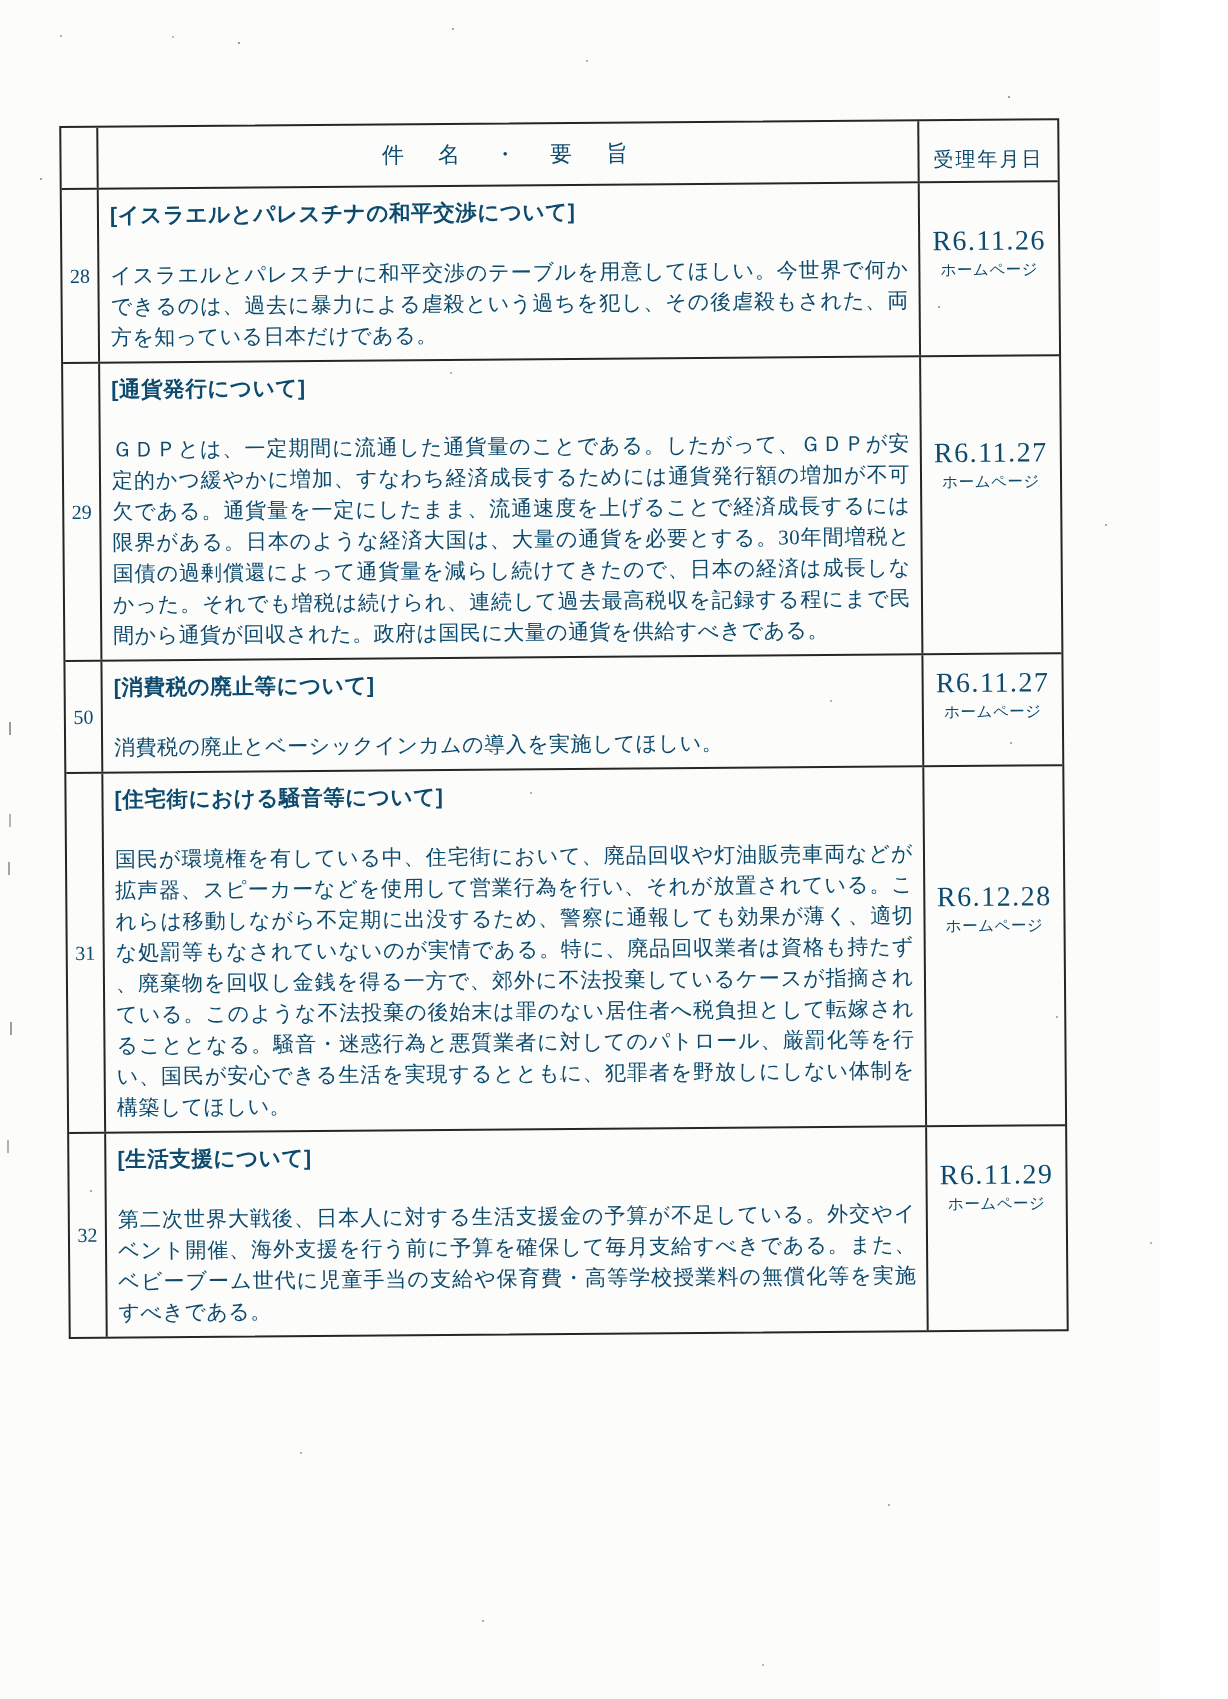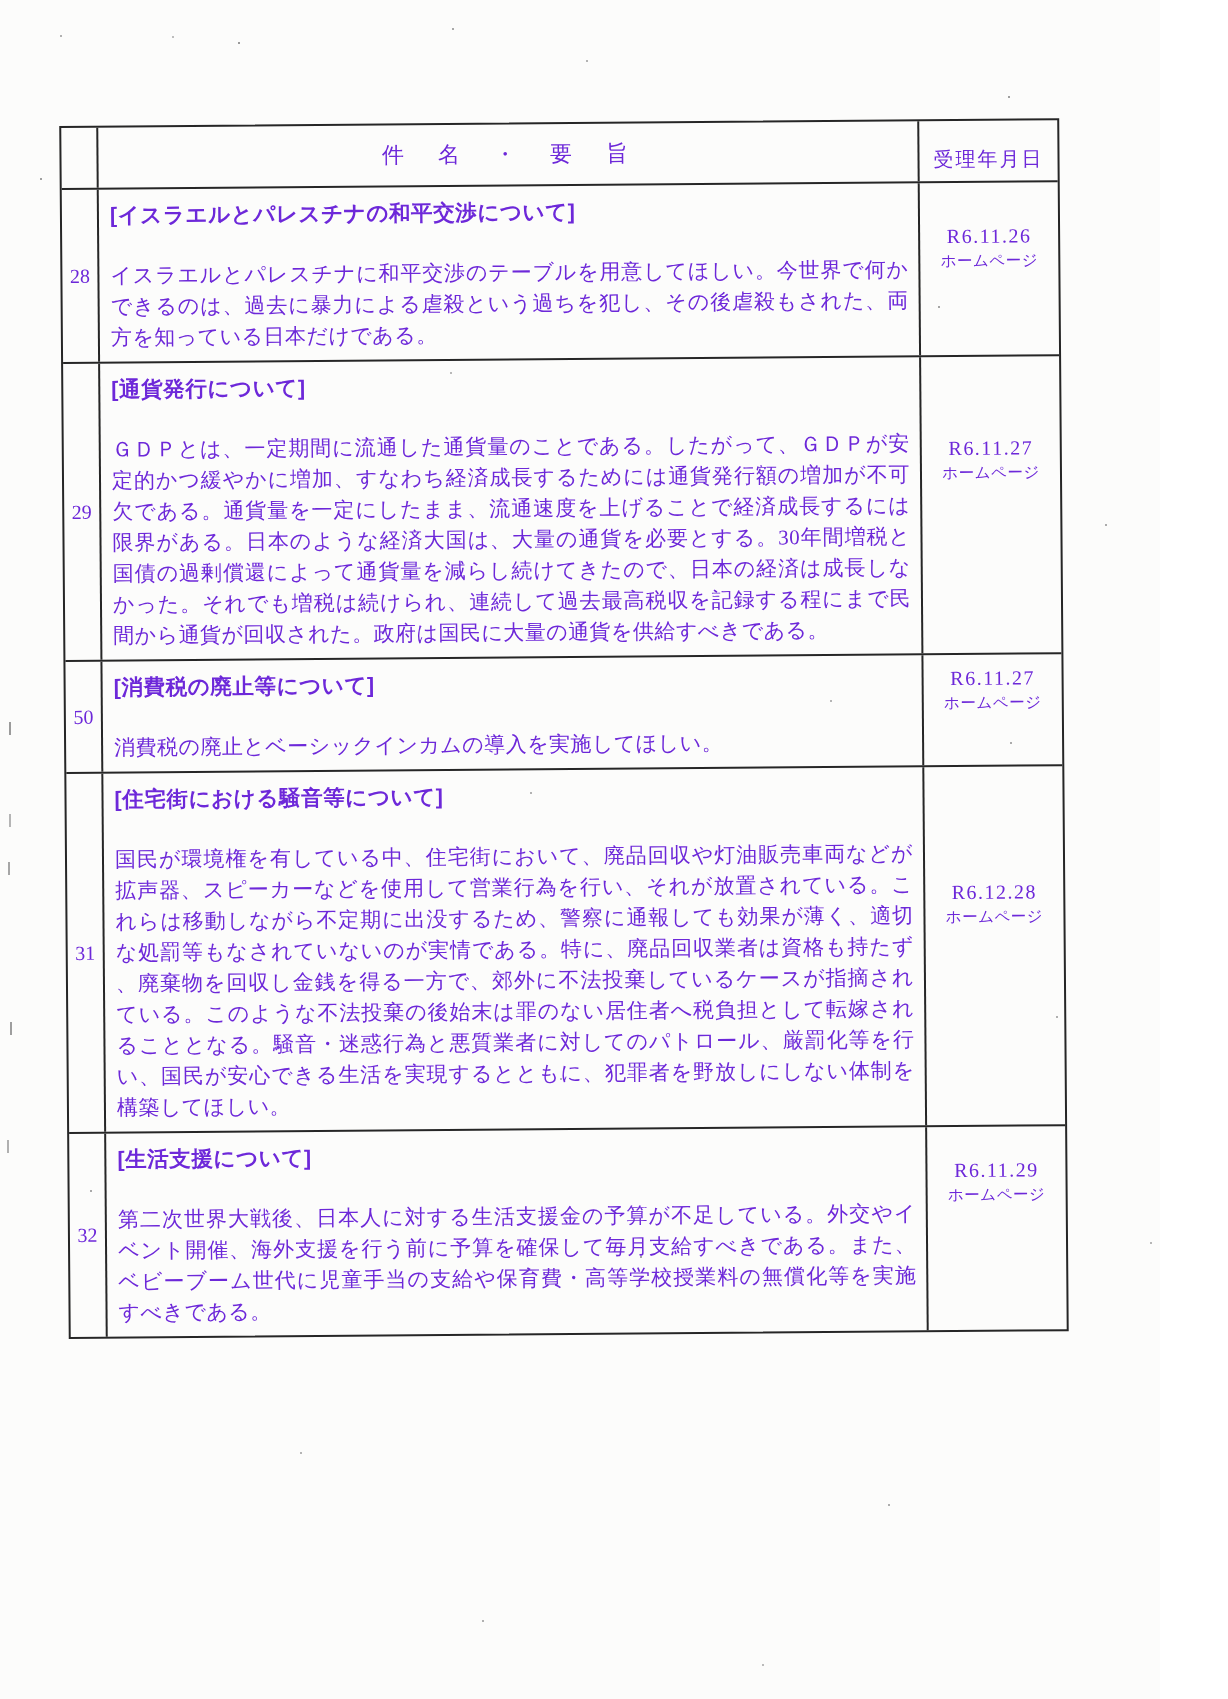--- a/index.html
+++ b/index.html
@@ -2,21 +2,21 @@
 <html lang="ja"><head>
 <meta charset="utf-8">
 <style>
   html,body{margin:0;padding:0;}
   .page{
     position:relative;
     width:1160px;height:1699px;
     background:#fcfcfb;
     overflow:hidden;
     font-family:"Liberation Serif","DejaVu Serif",serif;
-    color:#6d28d9;
+    color:#0c4a6e;
   }
   
   .doc-table{
     position:absolute;left:64px;top:126px;width:1000px;
     border:2px solid #262626;
     transform:rotate(-0.45deg);
     transform-origin:0 50%;
     box-sizing:border-box;
     background:transparent;
   }
@@ -43,21 +43,21 @@
   .title{
     font-family:"Liberation Sans","DejaVu Sans",sans-serif;
     font-weight:600;font-size:21.5px;letter-spacing:0.6px;
     line-height:31px;
   }
   .bodytext{
     margin-top:29px;
     font-size:21px;line-height:31px;letter-spacing:0.45px;
     text-align:justify;overflow-wrap:anywhere;line-break:anywhere;
   }
-  .date-main{font-size:20px;letter-spacing:1.5px;text-align:center;}
+  .date-main{font-size:28px;letter-spacing:1.5px;text-align:center;}
   .date-sub{
     font-family:Liberation Serif, serif;
     font-size:15.5px;margin-top:3px;letter-spacing:0.5px;
   }
   .r28{min-height:152px;}
   .r29{min-height:252px;}
   .r30{min-height:102px;}
   .r31{min-height:340px;}
   .r32{min-height:198px;}
   .r28 .cell-date{padding-top:42px;}

